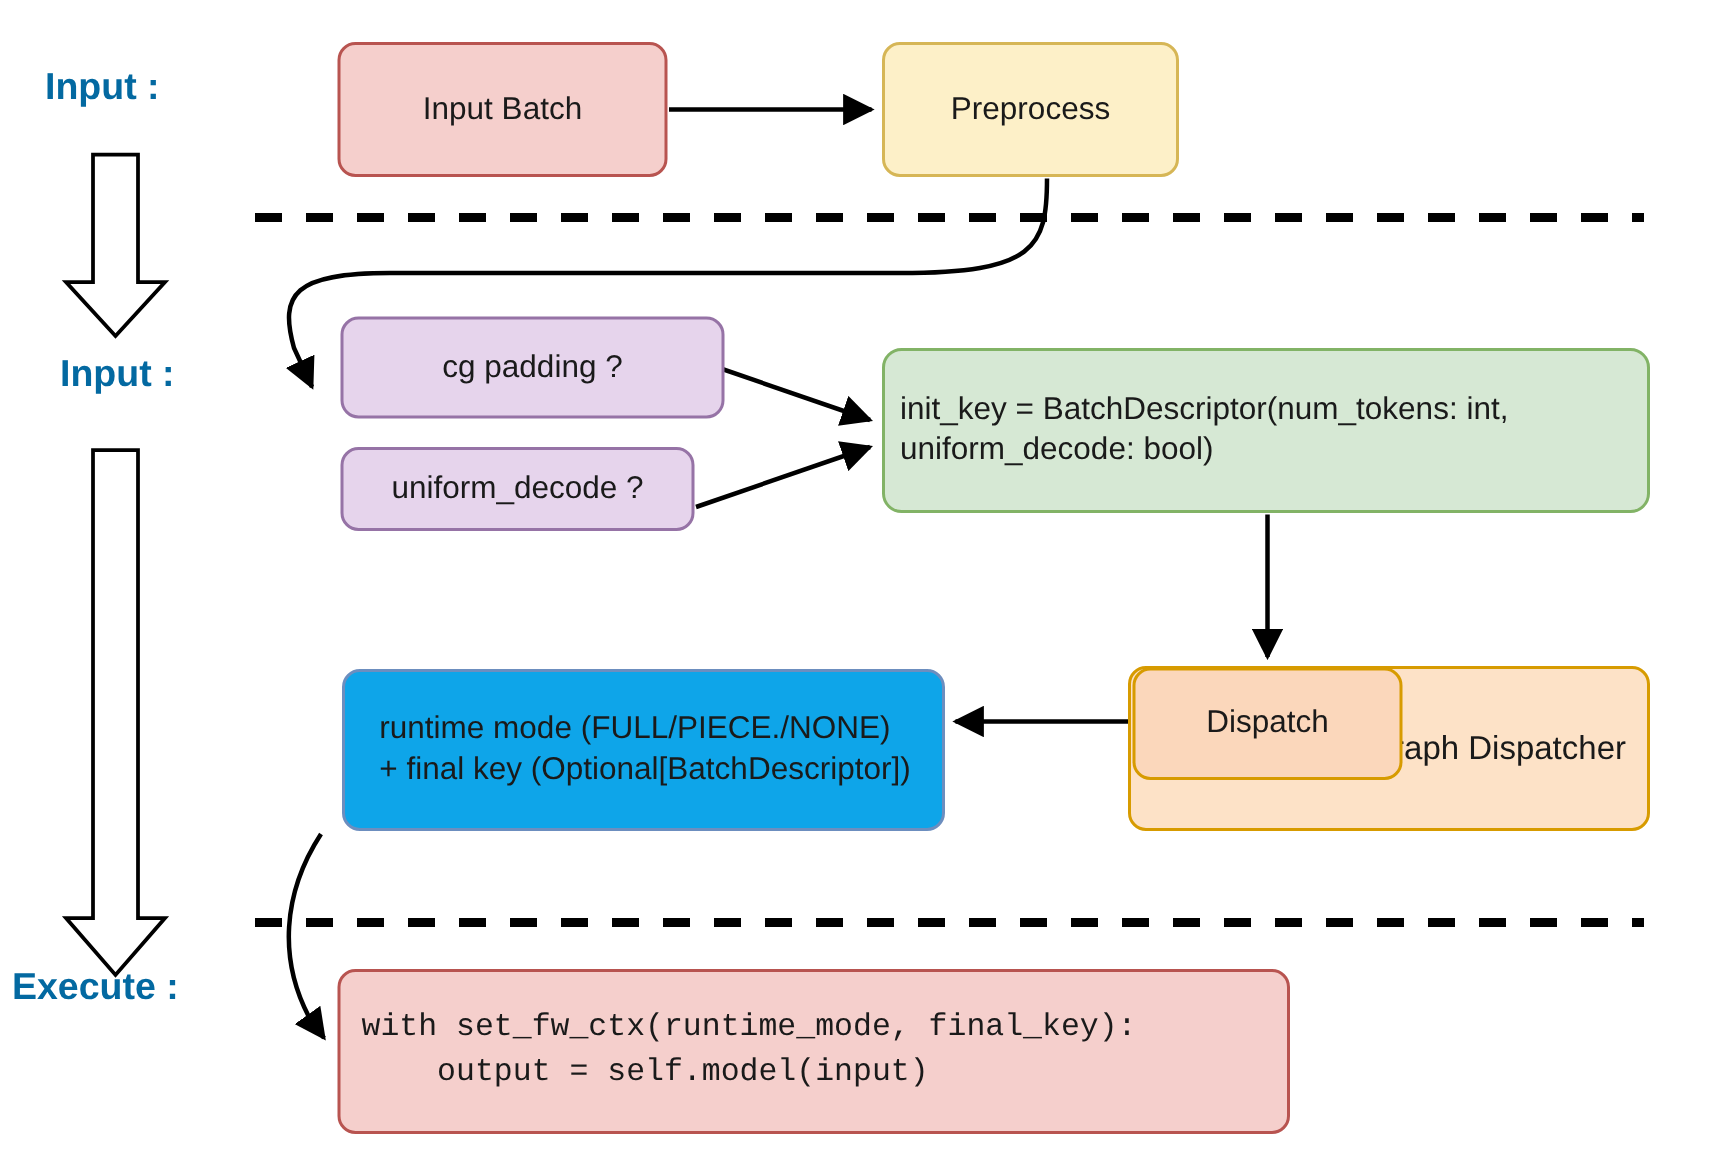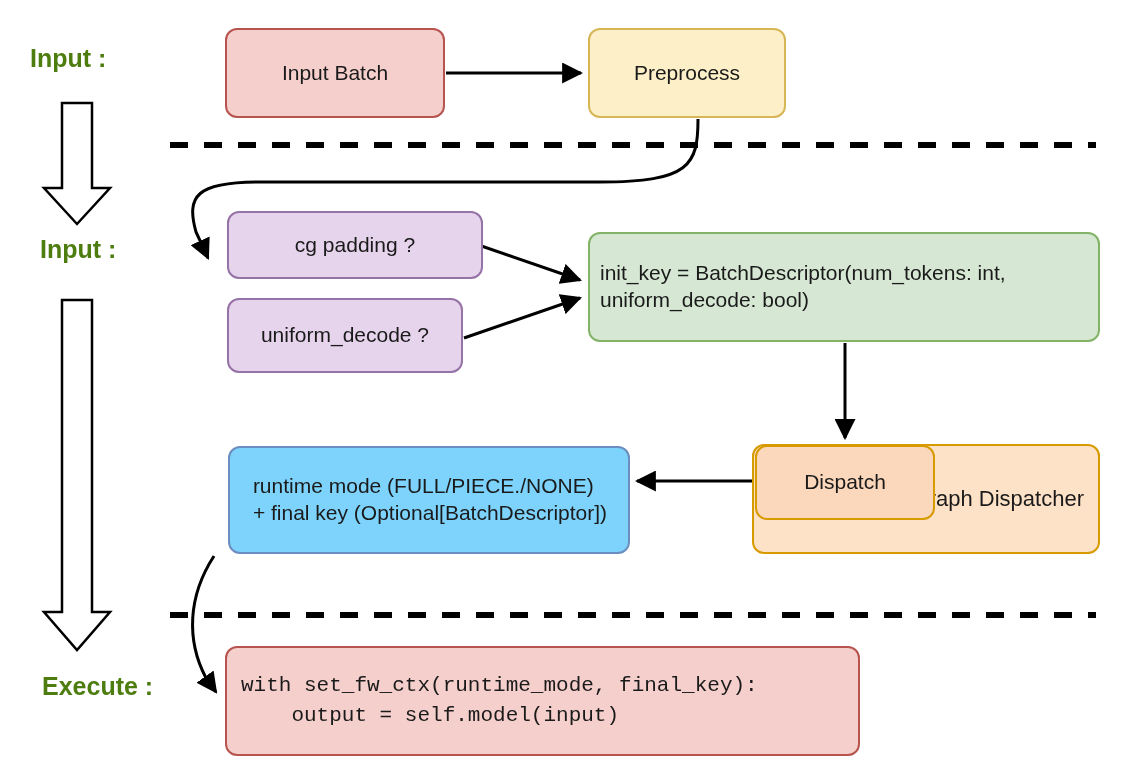--- a/index.html
+++ b/index.html
@@ -15,21 +15,21 @@
     width: 1142px;
     height: 770px;
     background: #ffffff;
     overflow: hidden;
   }
   .stage-label {
     position: absolute;
     font-family: "Liberation Sans", sans-serif;
     font-weight: bold;
     font-size: 25px;
-    color: #4d7c0f;
+    color: #0369a1;
     white-space: nowrap;
   }
   .node {
     position: absolute;
     box-sizing: border-box;
     border-radius: 12px;
     border-width: 2px;
     border-style: solid;
     display: flex;
     align-items: center;
@@ -47,21 +47,21 @@
     justify-content: flex-start;
     text-align: left;
     white-space: pre;
     line-height: 1.45;
     padding-left: 14px;
   }
   .n-red    { background: #f5cfcc; border-color: #b85450; }
   .n-yellow { background: #fdf0c8; border-color: #d6b656; }
   .n-purple { background: #e6d4ec; border-color: #9673a6; }
   .n-green  { background: #d6e8d4; border-color: #82b366; }
-  .n-blue   { background: #7dd3fc; border-color: #6c8ebf; padding-left: 12px; }
+  .n-blue   { background: #0ea5e9; border-color: #6c8ebf; padding-left: 12px; }
   .n-orange-outer { background: #fde2c7; border-color: #d79b00; }
   .n-orange-inner { background: #fbd7bb; border-color: #d79b00; }
   svg.overlay {
     position: absolute;
     left: 0;
     top: 0;
     width: 1142px;
     height: 770px;
     pointer-events: none;
   }
@@ -95,31 +95,31 @@
 
     <line x1="845" y1="343" x2="845" y2="438" stroke="#000000" stroke-width="3" marker-end="url(#ah)"></line>
 
     <line x1="752" y1="481" x2="637" y2="481" stroke="#000000" stroke-width="3" marker-end="url(#ah)"></line>
 
     <path d="M 214 556 C 188 596 186 640 206 678 L 216 692" fill="none" stroke="#000000" stroke-width="3" marker-end="url(#ah)"></path>
   </svg>
 
   <div class="stage-label" style="left:30px; top:44px;">Input :</div>
   <div class="stage-label" style="left:40px; top:235px;">Input :</div>
-  <div class="stage-label" style="left:8px; top:672px;margin-left:34px;">Execute :</div>
+  <div class="stage-label" style="left:8px; top:644px;">Execute :</div>
 
   <div class="node n-red" style="left:225px; top:28px; width:220px; height:90px;">Input Batch</div>
 
   <div class="node n-yellow" style="left:588px; top:28px; width:198px; height:90px;">Preprocess</div>
 
   <div class="node n-purple" style="left:227px; top:211px; width:256px; height:68px;">cg padding ?</div>
 
-  <div class="node n-purple" style="left:227px; top:298px; width:236px; height:75px;">uniform_decode ?</div>
+  <div class="node n-purple" style="left:227px; top:298px; width:236px; height:56px;">uniform_decode ?</div>
 
-  <div class="node n-green" style="left:588px; top:232px; width:512px; height:110px;">init_key = BatchDescriptor(num_tokens: int, uniform_decode: bool)</div>
+  <div class="node n-green" style="left:588px; top:232px; width:512px; height:110px;border-radius:13px;">init_key = BatchDescriptor(num_tokens: int, uniform_decode: bool)</div>
 
   <div class="node n-blue" style="left:228px; top:446px; width:402px; height:108px; white-space:pre-line;">runtime mode (FULL/PIECE./NONE)
 + final key (Optional[BatchDescriptor])</div>
 
   <div class="node n-orange-outer" style="left:752px; top:444px; width:348px; height:110px; align-items:center; justify-content:flex-end; padding-right:14px; white-space:pre-line; font-size:22px;">Cudagraph Dispatcher</div>
 
   <div class="node n-red code" style="left:225px; top:646px; width:635px; height:110px;">with set_fw_ctx(runtime_mode, final_key):
     output = self.model(input)</div>
 
   <div class="node n-orange-inner" style="left:755px; top:445px; width:180px; height:75px;">Dispatch</div>

